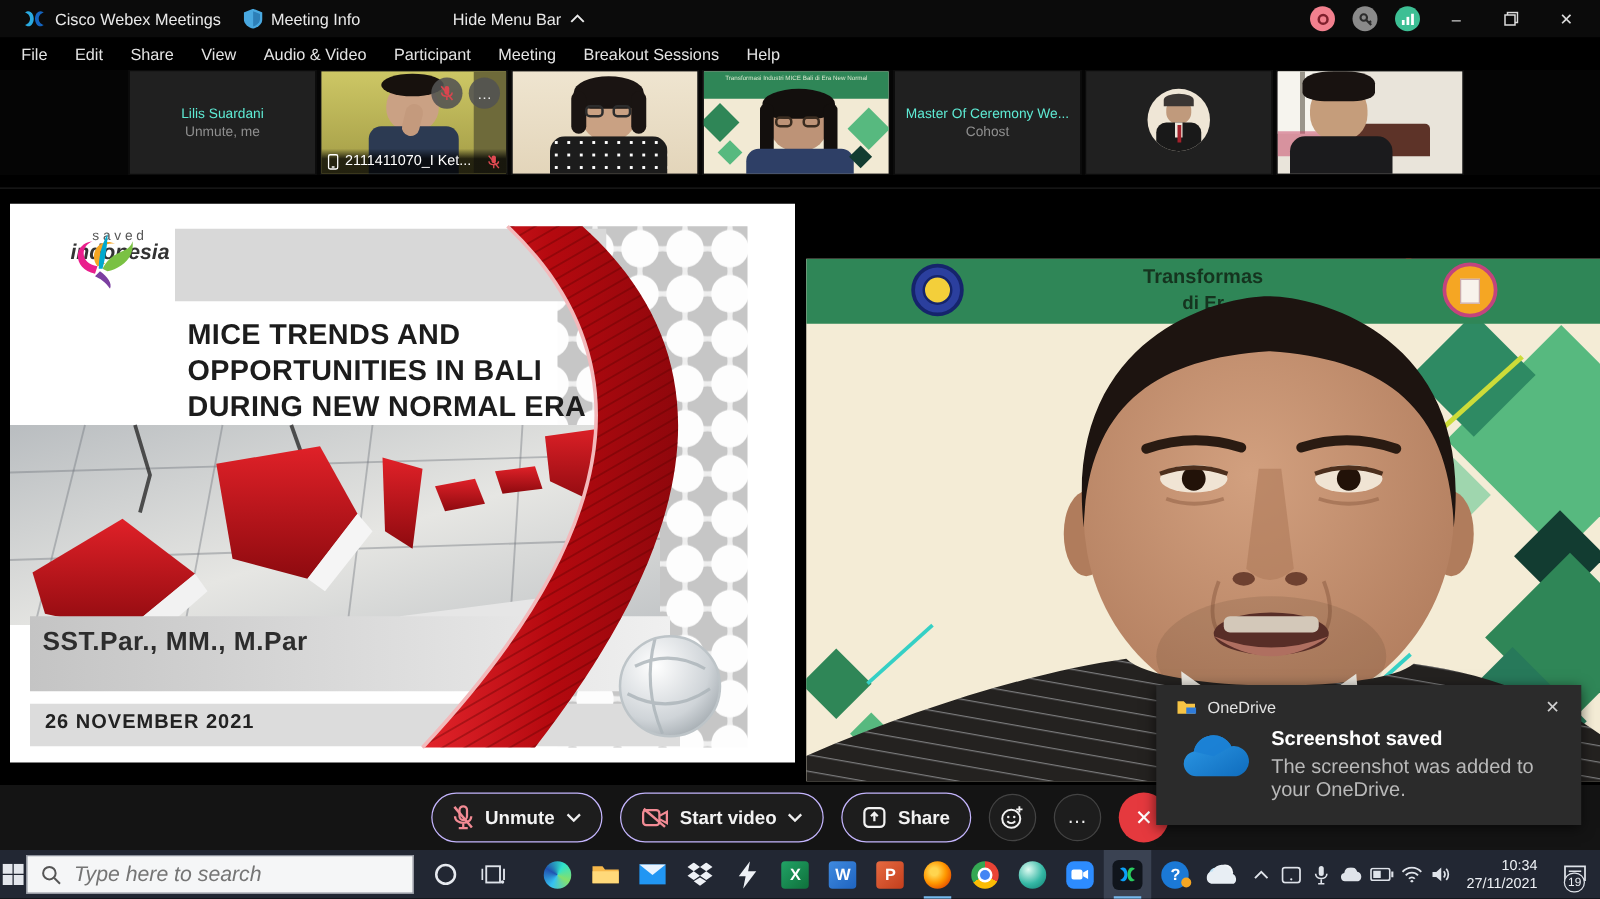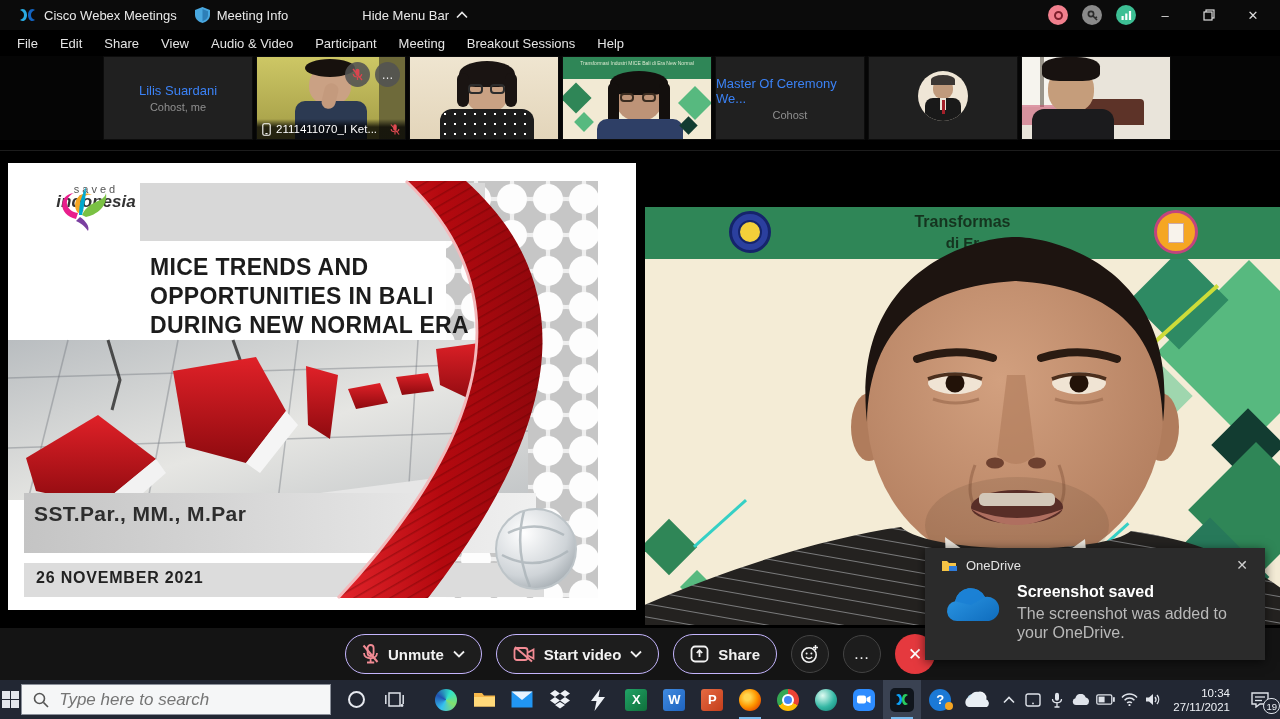--- a/index.html
+++ b/index.html
@@ -19,21 +19,21 @@
   
   .menubar { left:0; top:30px; width:1280px; height:26px; background:#000;
              display:flex; align-items:center; color:#e4e4e4; font-size:13px; }
   .menu-item { padding:0 11px; height:100%; display:flex; align-items:center; cursor:default; }
 
   
   .filmstrip { left:0; top:56px; width:1280px; height:84px; background:#050505; display:flex; }
   .tile { position:relative; width:150px; height:84px; background:#202020; margin-right:3px;
           overflow:hidden; flex:none; border:1px solid #0c0c0c; }
   .tile.name-tile { display:flex; flex-direction:column; align-items:center; justify-content:center; gap:3px; }
-  .tile .pname { color:#3b82f6; font-size:13px; }
+  .tile .pname { color:#5eead4; font-size:11px; }
   .tile .prole { color:#8f8f8f; font-size:11px; }
   .tile-label { position:absolute; left:0; right:0; bottom:0; height:20px;
                 background:linear-gradient(transparent, rgba(0,0,0,.78) 40%);
                 display:flex; align-items:center; gap:5px; padding:0 5px; color:#fff; font-size:11.5px; }
   .hover-btns { position:absolute; top:5px; right:5px; display:flex; gap:5px; }
   .hover-btn { width:25px; height:25px; border-radius:50%; background:rgba(82,82,82,.88);
                display:flex; align-items:center; justify-content:center; color:#eee; font-size:12px; }
   .mini-banner { position:absolute; left:0; top:0; right:0; height:22px; background:#2f8657;
                  color:#d9e8cf; font-size:5px; line-height:1.5; text-align:center; padding-top:3px; }
   .avatar-circle { width:50px; height:50px; border-radius:50%; background:#efe6d6; position:relative; overflow:hidden; margin:14px auto; }
@@ -95,21 +95,21 @@
                      font-family:"Liberation Sans", sans-serif; width:260px;font-style:italic; }
   .tk { width:38px; height:39px; display:flex; align-items:center; justify-content:center; position:relative; flex:none; }
   .tk .underline { position:absolute; bottom:0; left:8px; right:8px; height:2px; background:#76b9ed; }
   .tk.active { background:#3a4252; }
   .office { width:22px; height:22px; border-radius:3px; color:#fff; font-weight:bold; font-size:13px;
             display:flex; align-items:center; justify-content:center; }
   .tray { display:flex; align-items:center; margin-left:auto; }
   .trayicon { width:24px; height:39px; display:flex; align-items:center; justify-content:center; }
   .clock { color:#eef1f6; font-size:11.5px; text-align:right; line-height:14px; padding:0 10px 0 8px; }
   .action { width:40px; height:39px; display:flex; align-items:center; justify-content:center; position:relative; }
-  .badge { position:absolute; right:0; bottom:5px; min-width:16px; height:16px; border-radius:8px;
+  .badge { position:absolute; right:12px; bottom:5px; min-width:16px; height:16px; border-radius:8px;
            border:1px solid #dfe3ea; color:#eef1f6; font-size:9.5px; display:flex; align-items:center;
            justify-content:center; background:#222733; padding:0 2px; }
 </style>
 </head>
 <body>
 
 <div class="stage">
 
   <div class="abs titlebar">
     <div class="tb-item">
@@ -170,21 +170,21 @@
     <span class="menu-item">Meeting</span>
     <span class="menu-item">Breakout Sessions</span>
     <span class="menu-item">Help</span>
   </div>
 
   <div class="abs filmstrip">
     <div style="width:103px;flex:none;"></div>
 
     <div class="tile name-tile">
       <div class="pname">Lilis Suardani</div>
-      <div class="prole">Cohost, me</div>
+      <div class="prole">Unmute, me</div>
     </div>
 
     <div class="tile">
       <div style="position:absolute;inset:0;background:linear-gradient(#cdc765,#a29b45);"></div>
       <div style="position:absolute;right:0;top:0;width:26px;height:84px;background:#6e6a3a;"></div>
       <div style="position:absolute;left:52px;top:8px;width:42px;height:40px;border-radius:50% 50% 45% 45%;background:#caa184;"></div>
       <div style="position:absolute;left:48px;top:2px;width:50px;height:18px;border-radius:50%;background:#17110d;"></div>
       <div style="position:absolute;left:38px;top:44px;width:72px;height:40px;border-radius:10px 10px 0 0;background:#2c3a52;"></div>
       <div style="position:absolute;left:66px;top:26px;width:14px;height:26px;border-radius:7px;background:#c49a7d;transform:rotate(14deg);"></div>
       <div class="hover-btns">

